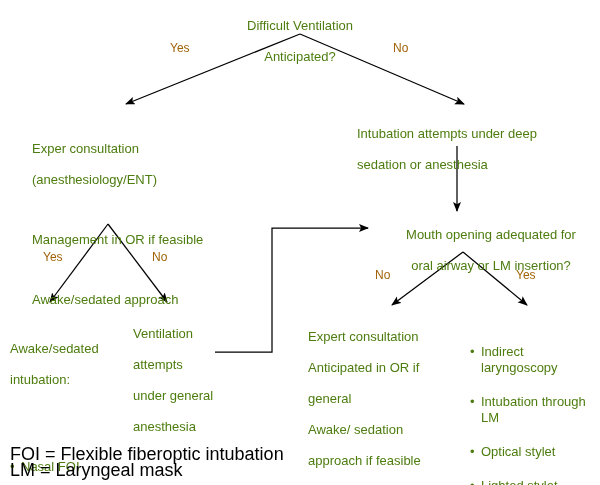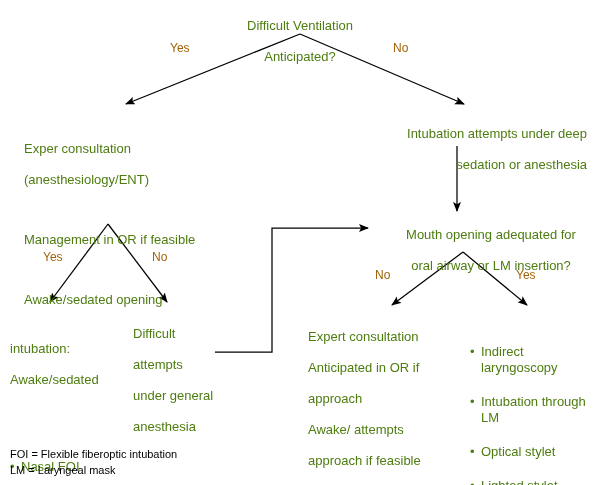--- a/index.html
+++ b/index.html
@@ -35,21 +35,21 @@
   .edge-label {
     position: absolute;
     font-size: 12px;
     line-height: 15px;
     color: #a16207;
   }
   .title-node {
     text-align: center;
   }
   .para {
-    margin: 0 0 0 0;
+    margin: 0 0 0 8px;
   }
   .para + .para {
     margin-top: 13px;
   }
   .bullets {
     margin: 0;
     padding: 0;
     list-style: none;
   }
   .bullets li {
@@ -58,21 +58,21 @@
     margin-bottom: 3px;
   }
   .bullets li::before {
     content: "\2022";
     position: absolute;
     left: 0;
     top: 0;
   }
   .legend {
     position: absolute;
-    font-size: 11px;
+    font-size: 18px;
     line-height: 16px;
   }
   .gap-sm { height: 9px; }
 </style>
 </head>
 <body>
 
 <div id="canvas">
 
   <svg class="edges" viewBox="0 0 600 485" xmlns="http://www.w3.org/2000/svg">
@@ -107,65 +107,65 @@
   <div class="edge-label" style="left:170px; top:41px;">Yes</div>
   <div class="edge-label" style="left:393px; top:41px;">No</div>
 
   <div class="node" style="left:24px; top:110px; width:215px;">
     <div class="para">
       <div>Exper consultation</div>
       <div>(anesthesiology/ENT)</div>
     </div>
     <div class="para">Management in OR if feasible</div>
     <div class="para">
-      <div>Awake/sedated opening</div>
+      <div>Awake/sedated approach</div>
     </div>
   </div>
 
   <div class="edge-label" style="left:43px; top:250px;">Yes</div>
   <div class="edge-label" style="left:152px; top:250px;">No</div>
 
   <div class="node" style="left:10px; top:310px; width:120px;">
     <div>
+      <div>Awake/sedated</div>
       <div>intubation:</div>
-      <div>Awake/sedated</div>
     </div>
     <div class="gap-sm"></div>
     <ul class="bullets">
       <li>Nasal FOI</li>
       
       
     </ul>
   </div>
 
   <div class="node" style="left:133px; top:310px; width:100px;">
-    <div>Difficult</div>
+    <div>Ventilation</div>
     <div>attempts</div>
     <div>under general</div>
     <div>anesthesia</div>
   </div>
 
-  <div class="node" style="left:357px; top:110px; width:230px;text-align:right;">
+  <div class="node" style="left:357px; top:110px; width:230px;">
     <div>Intubation attempts under deep</div>
     <div>sedation or anesthesia</div>
   </div>
 
   <div class="node" style="left:381px; top:211px; width:220px;text-align:center;">
     <div>Mouth opening adequated for</div>
     <div>oral airway or LM insertion?</div>
   </div>
 
   <div class="edge-label" style="left:375px; top:268px;">No</div>
   <div class="edge-label" style="left:516px; top:268px;">Yes</div>
 
   <div class="node" style="left:308px; top:313px; width:150px;">
     <div>Expert consultation</div>
     <div>Anticipated in OR if</div>
-    <div>approach</div>
-    <div>Awake/ attempts</div>
+    <div>general</div>
+    <div>Awake/ sedation</div>
     <div>approach if feasible</div>
     <div class="gap-sm"></div>
     
   </div>
 
   <div class="node" style="left:470px; top:313px; width:130px;">
     <ul class="bullets">
       <li>Indirect laryngoscopy</li>
       <li>Intubation through LM</li>
       <li>Optical stylet</li>

